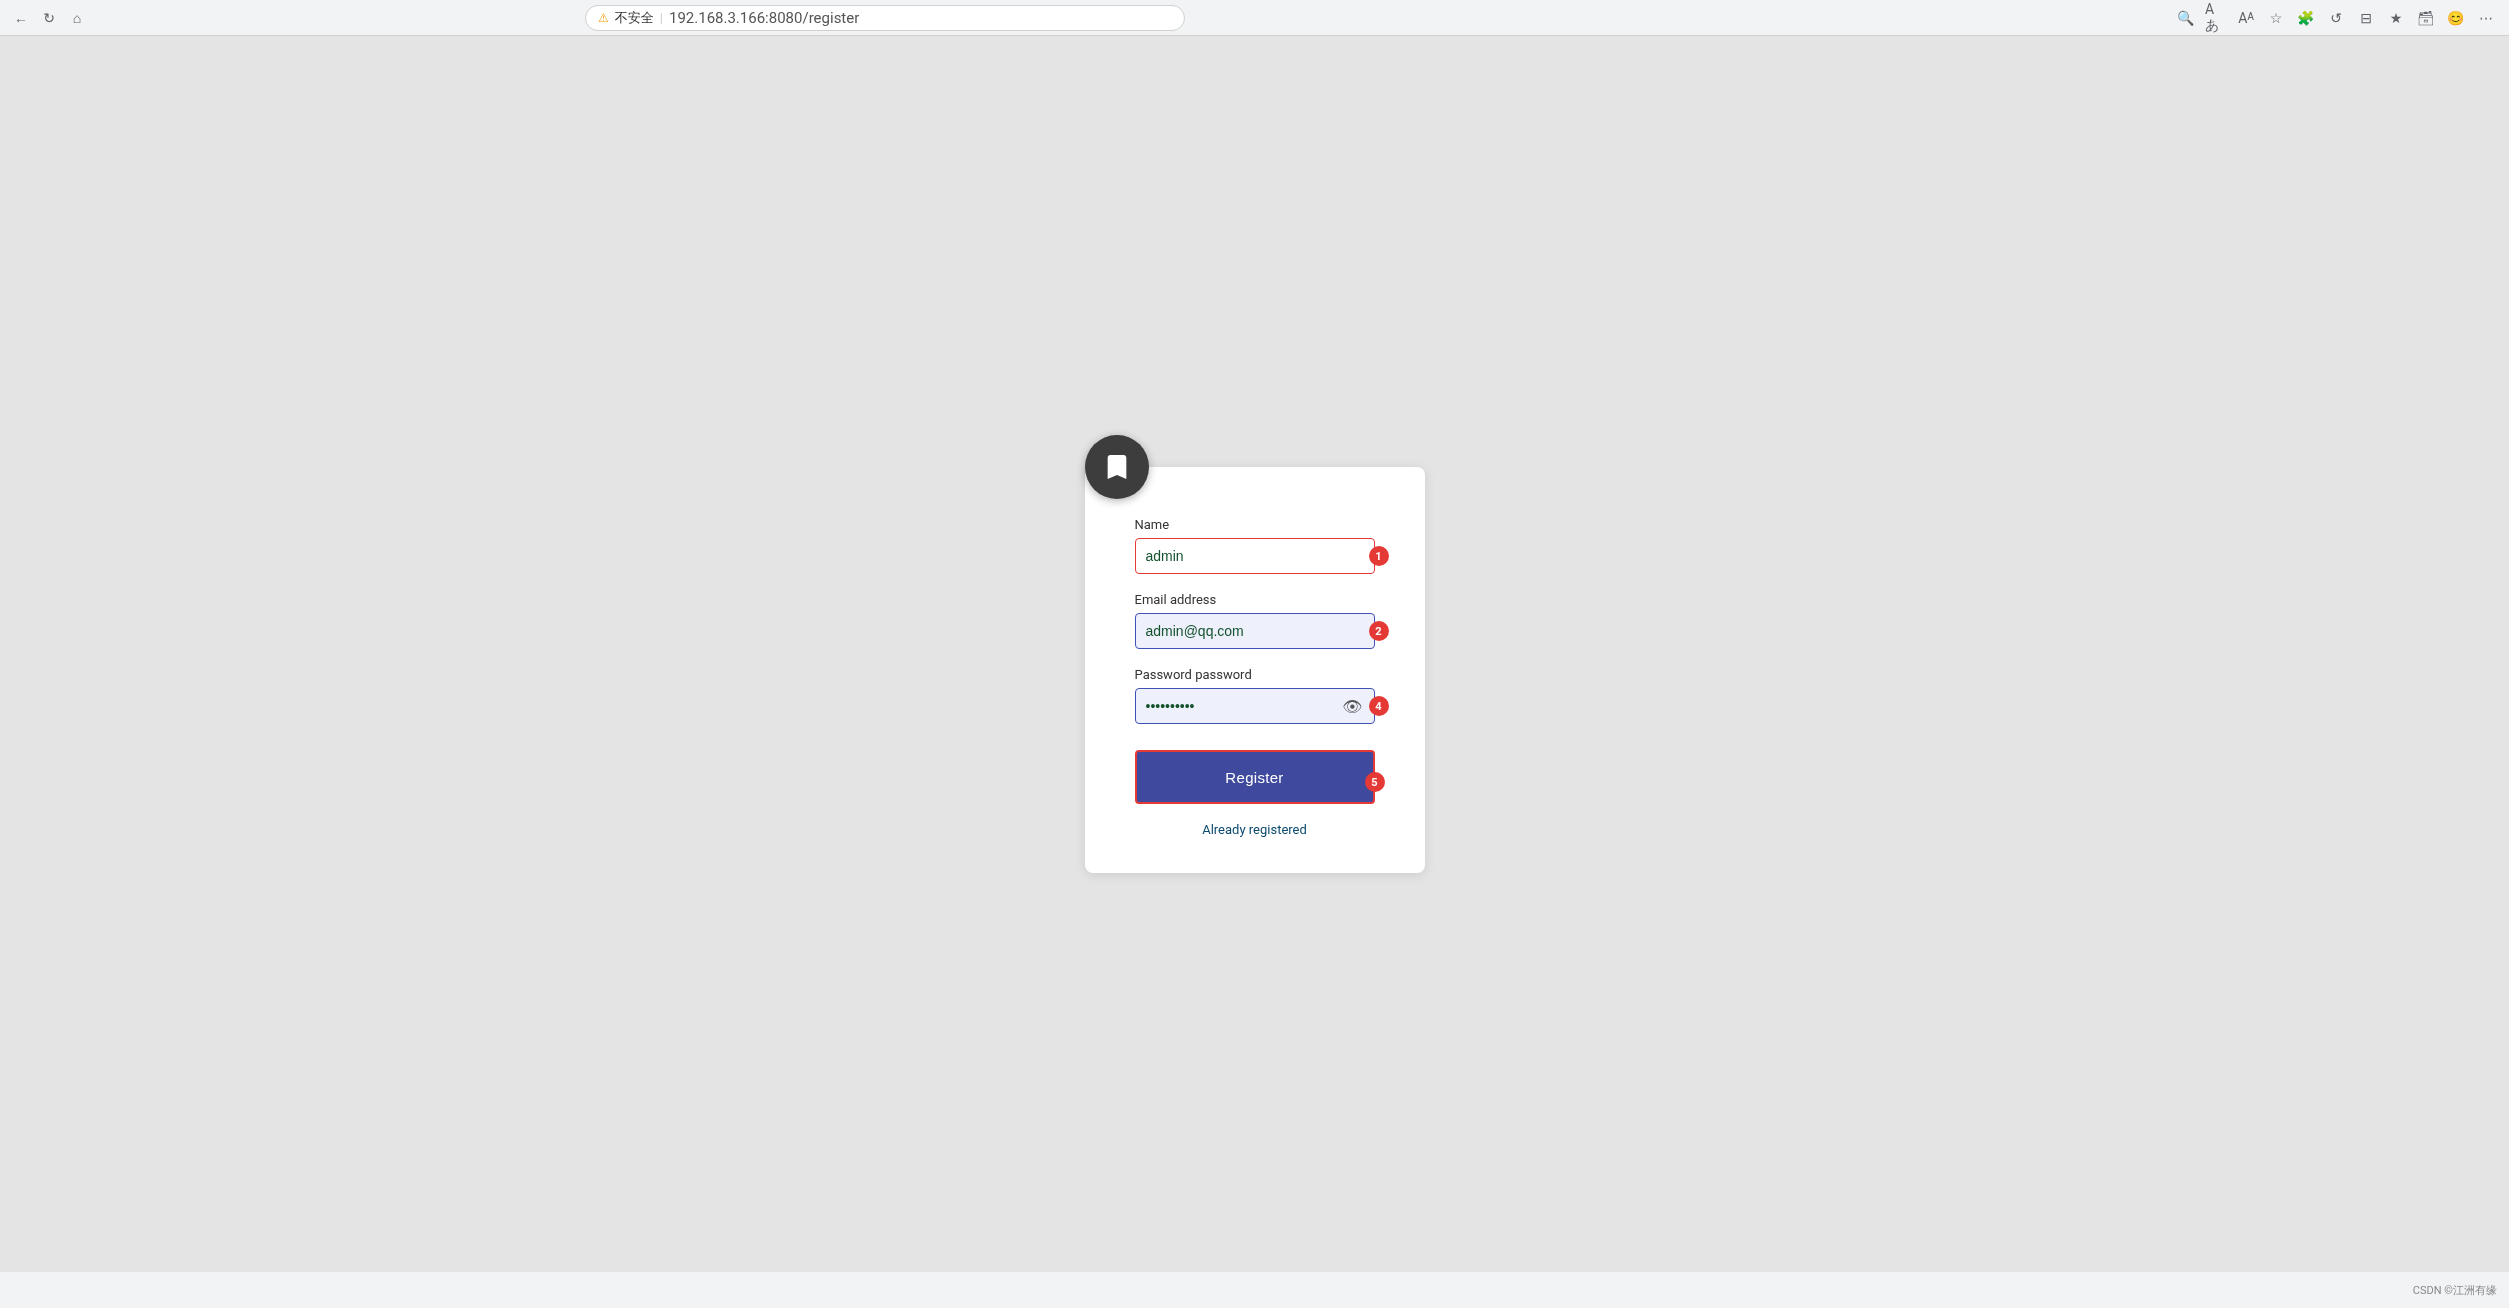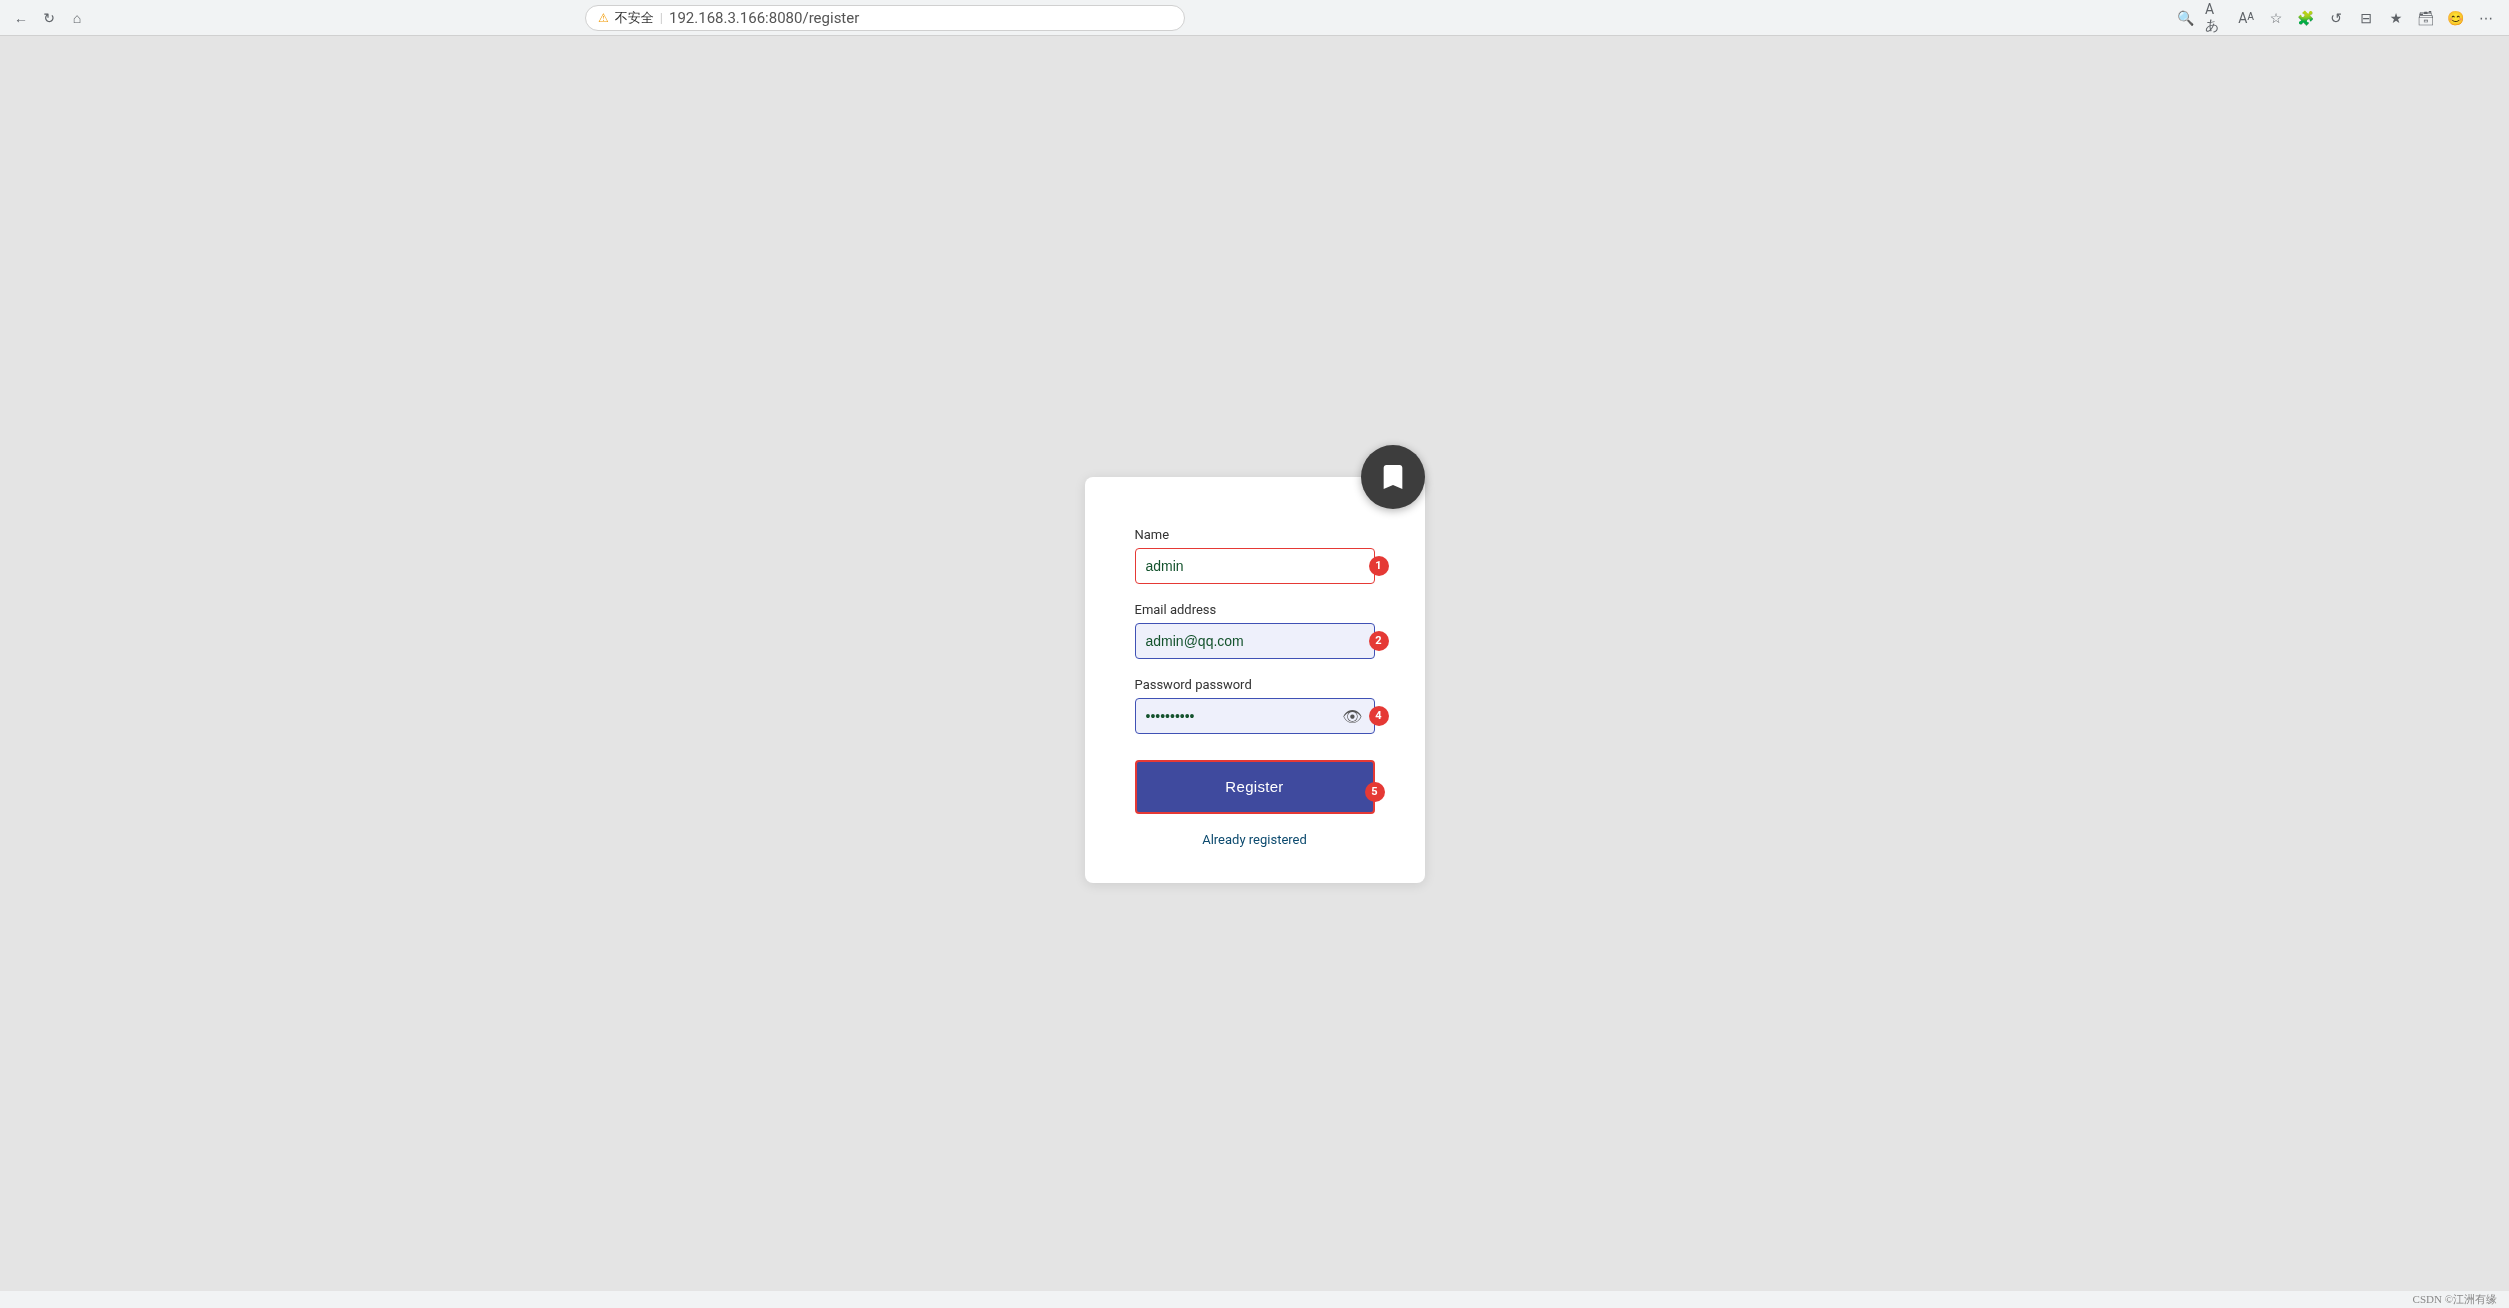--- a/index.html
+++ b/index.html
@@ -97,21 +97,21 @@
       justify-content: center;
       background: #e4e4e4;
       padding: 40px 20px;
     }
 
     
     .card-wrapper {
       position: relative;
       display: flex;
       flex-direction: column;
-      align-items: flex-end;
+      align-items: flex-start;
     }
 
     .avatar-circle {
       width: 64px;
       height: 64px;
       background: #3d3d3d;
       border-radius: 50%;
       display: flex;
       align-items: center;
       justify-content: center;
@@ -233,29 +233,28 @@
     .already-registered {
       text-align: center;
       font-size: 13px;
       color: #0c4a6e;
       cursor: pointer;
     }
 
     
     .bottom-bar {
       background: #f1f3f4;
-      height: 17px;
+      height: 36px;
       display: flex;
       align-items: center;
       justify-content: flex-end;
       padding: 0 12px;
       font-size: 11px;
       color: #888;
       flex-shrink: 0;
-      font-family: Liberation Serif, serif;
     }
   </style>
 </head>
 <body>
 
 <div class="browser-bar">
   <div class="browser-nav-icons">
     <div class="nav-icon">←</div>
     <div class="nav-icon">↻</div>
     <div class="nav-icon">⌂</div>

